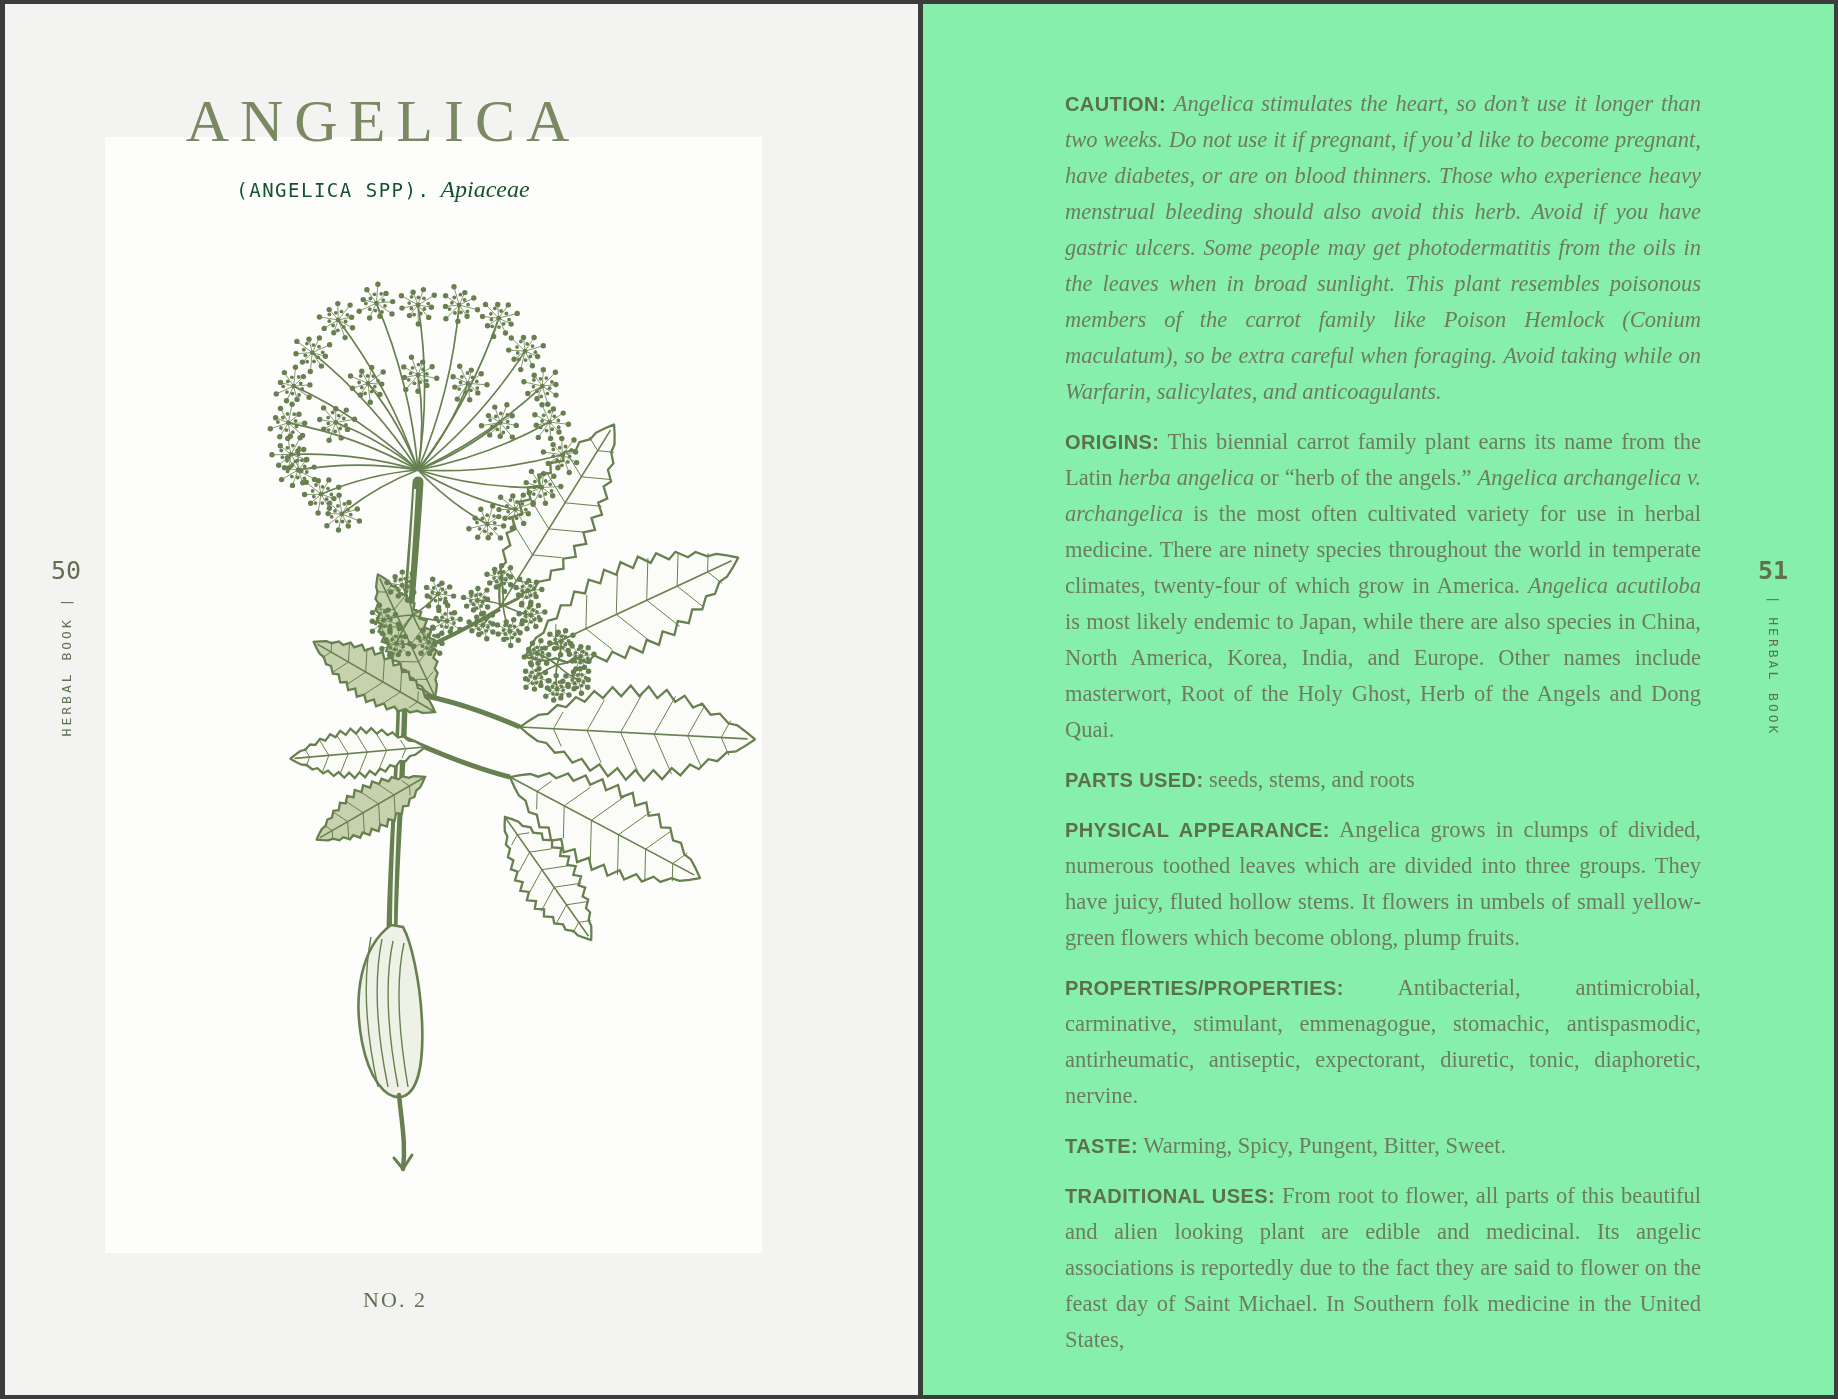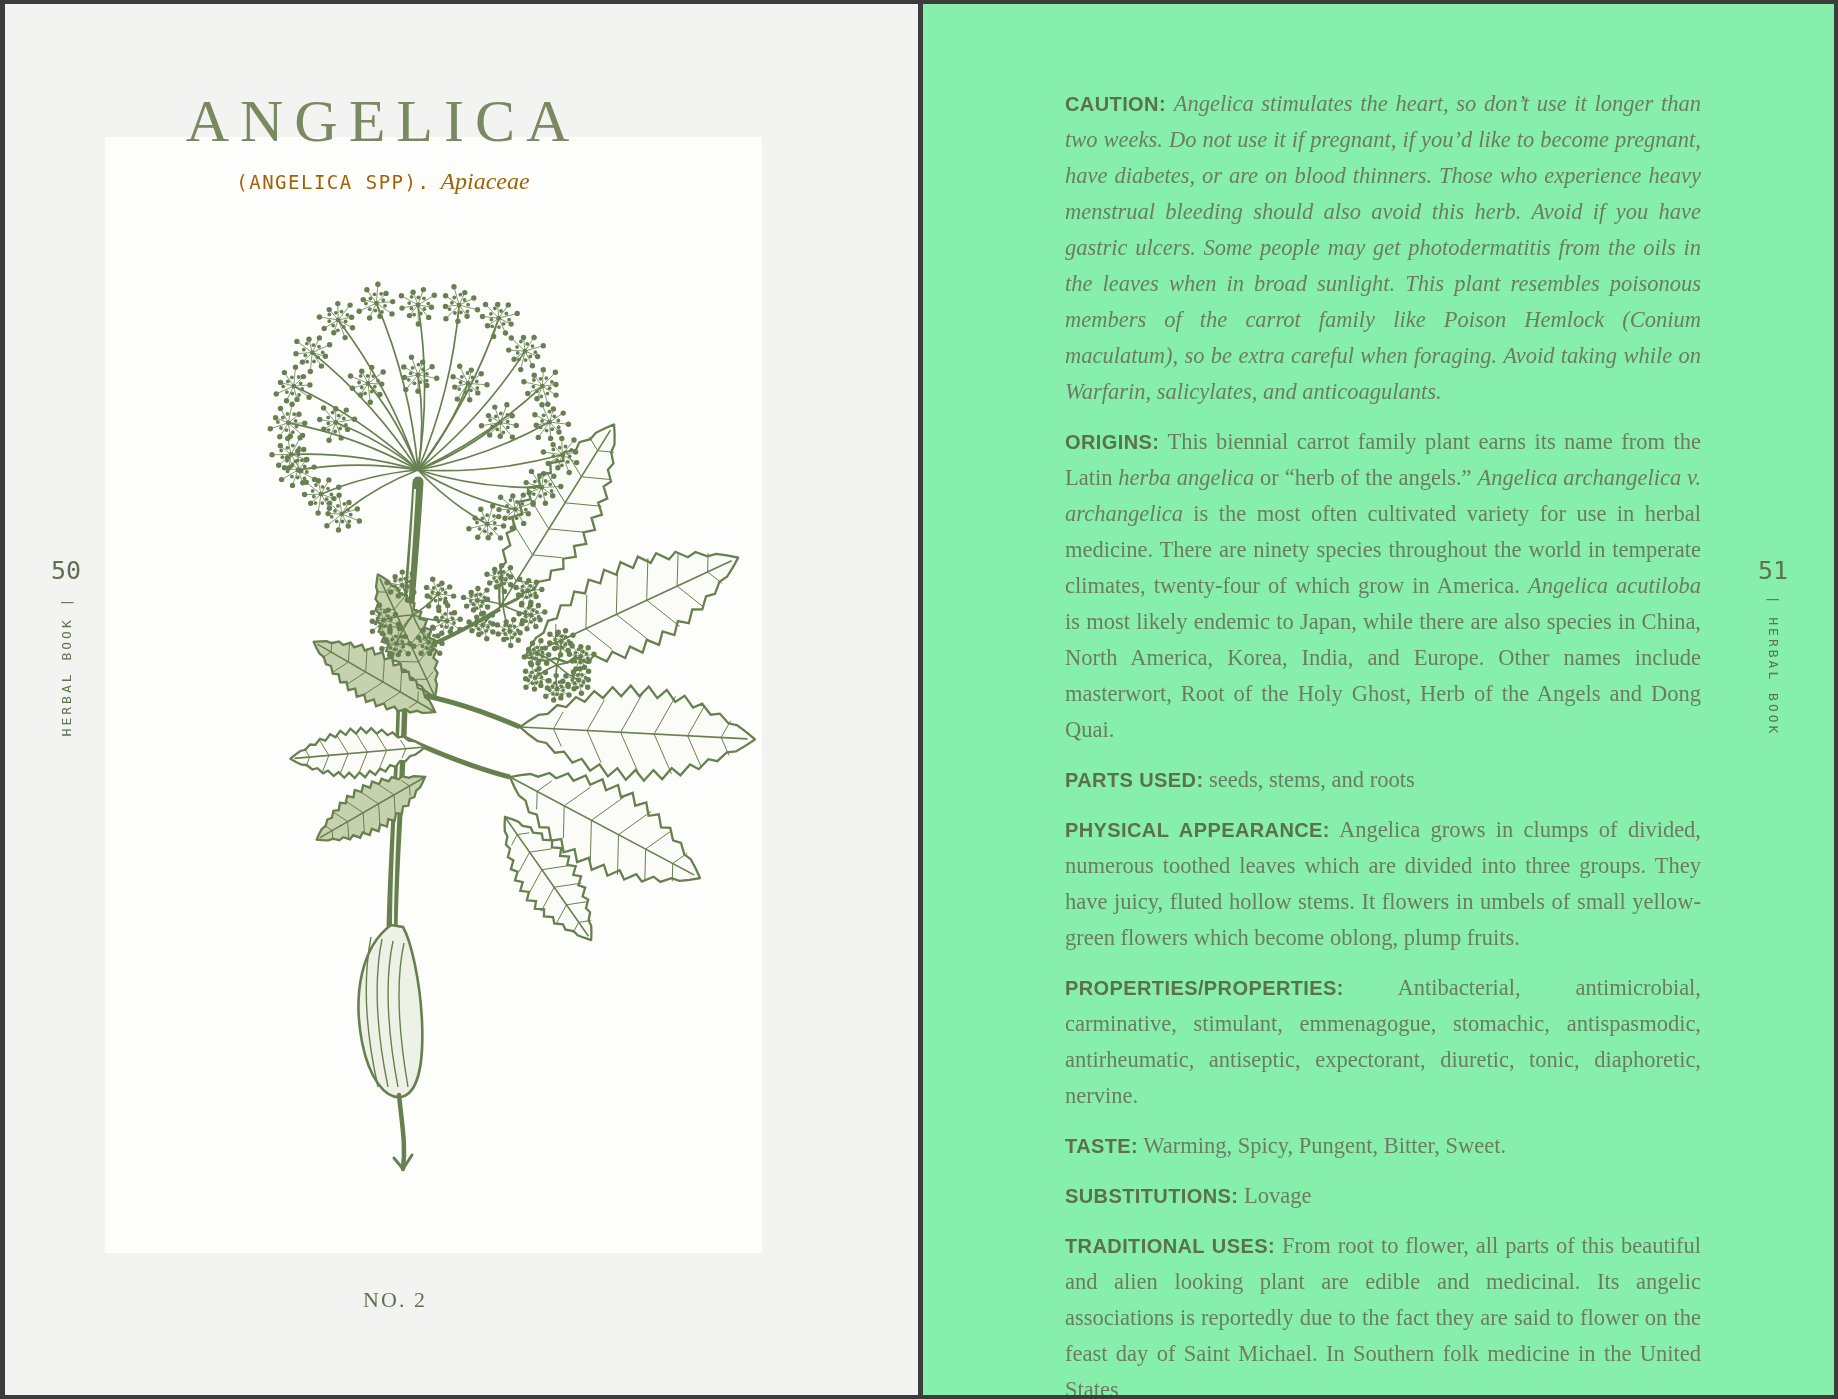--- a/index.html
+++ b/index.html
@@ -16,40 +16,40 @@
   .page-right{left:918px;width:911px;background:#86efac;}
 
   
   .plate-card{position:absolute;left:100px;top:133px;width:657px;height:1116px;background:#fdfdfb;}
   .plate-card svg{position:absolute;left:0;top:0;}
   .heading{position:absolute;left:68px;top:84px;width:620px;text-align:center;}
   .title{
     margin:0;font-family:"Liberation Serif",serif;font-weight:400;
     font-size:60px;letter-spacing:11px;color:#7a8961;line-height:1.1;
   }
-  .subtitle{margin-top:14px;color:#a16207;}
+  .subtitle{margin-top:22px;color:#14532d;}
   .subtitle .sci{font-family:"DejaVu Sans Mono",monospace;font-size:19px;letter-spacing:1.5px;}
   .subtitle .fam{font-family:"Liberation Serif",serif;font-style:italic;font-size:24px;margin-left:6px;}
   .plate-no{
     position:absolute;left:80px;top:1283px;width:620px;text-align:center;
     font-size:22px;letter-spacing:2px;color:#5f7150;
   }
 
   
   .side-num{
     position:absolute;width:70px;text-align:center;top:552px;
     font-family:"DejaVu Sans Mono",monospace;font-size:25px;color:#5f7150;
   }
   .side-rot{
     position:absolute;white-space:nowrap;
     font-family:"DejaVu Sans Mono",monospace;font-size:13px;letter-spacing:3px;color:#5f7150;
   }
   .num-left{left:26px;}
   .rot-left{left:61px;top:662px;transform:translate(-50%,-50%) rotate(-90deg);}
-  .num-right{left:815px;}
+  .num-right{left:815px;font-weight:bold;}
   .rot-right{left:850px;top:662px;transform:translate(-50%,-50%) rotate(90deg);}
 
   
   .text-col{position:absolute;left:142px;top:82px;width:636px;}
   .para{
     margin:0 0 14px 0;font-size:22.5px;line-height:36px;color:#6d7c61;
     text-align:justify;hyphens:auto;-webkit-hyphens:auto;
   }
   .para .label{
     font-family:"Liberation Sans",sans-serif;font-weight:700;font-size:20px;
@@ -1442,20 +1442,19 @@
   <div class="spine"></div>
 
   <div class="page page-right">
     <div class="text-col" id="text-column">
         <p class="para"><span class="label">CAUTION:</span> <span class="it">Angelica stimulates the heart, so don’t use it longer than two weeks. Do not use it if pregnant, if you’d like to become pregnant, have diabetes, or are on blood thinners. Those who experience heavy menstrual bleeding should also avoid this herb. Avoid if you have gastric ulcers. Some people may get photodermatitis from the oils in the leaves when in broad sunlight. This plant resembles poisonous members of the carrot family like Poison Hemlock (Conium maculatum), so be extra careful when foraging. Avoid taking while on Warfarin, salicylates, and anticoagulants.</span></p>
         <p class="para"><span class="label">ORIGINS:</span> <span>This biennial carrot family plant earns its name from the Latin </span><span class="it">herba angelica</span><span> or “herb of the angels.” </span><span class="it">Angelica archangelica v. archangelica</span><span> is the most often cultivated variety for use in herbal medicine. There are ninety species throughout the world in temperate climates, twenty-four of which grow in America. </span><span class="it">Angelica acutiloba</span><span> is most likely endemic to Japan, while there are also species in China, North America, Korea, India, and Europe. Other names include masterwort, Root of the Holy Ghost, Herb of the Angels and Dong Quai.</span></p>
         <p class="para"><span class="label">PARTS USED:</span> <span>seeds, stems, and roots</span></p>
         <p class="para"><span class="label">PHYSICAL APPEARANCE:</span> <span>Angelica grows in clumps of divided, numerous toothed leaves which are divided into three groups. They have juicy, fluted hollow stems. It flowers in umbels of small yellow-green flowers which become oblong, plump fruits.</span></p>
         <p class="para"><span class="label">PROPERTIES/PROPERTIES:</span> <span>Antibacterial, antimicrobial, carminative, stimulant, emmenagogue, stomachic, antispasmodic, antirheumatic, antiseptic, expectorant, diuretic, tonic, diaphoretic, nervine.</span></p>
         <p class="para"><span class="label">TASTE:</span> <span>Warming, Spicy, Pungent, Bitter, Sweet.</span></p>
-        <p class="para"><span class="label">SUBSTITUTIONS:</span> <span>Lovage</span></p>
         <p class="para"><span class="label">TRADITIONAL USES:</span> <span>From root to flower, all parts of this beautiful and alien looking plant are edible and medicinal. Its angelic associations is reportedly due to the fact they are said to flower on the feast day of Saint Michael. In Southern folk medicine in the United States,</span></p>
       </div>
 
     <div class="side-num num-right">51</div>
     <div class="side-rot rot-right">|  HERBAL BOOK</div>
   </div>
 </div>
 
 </body></html>

